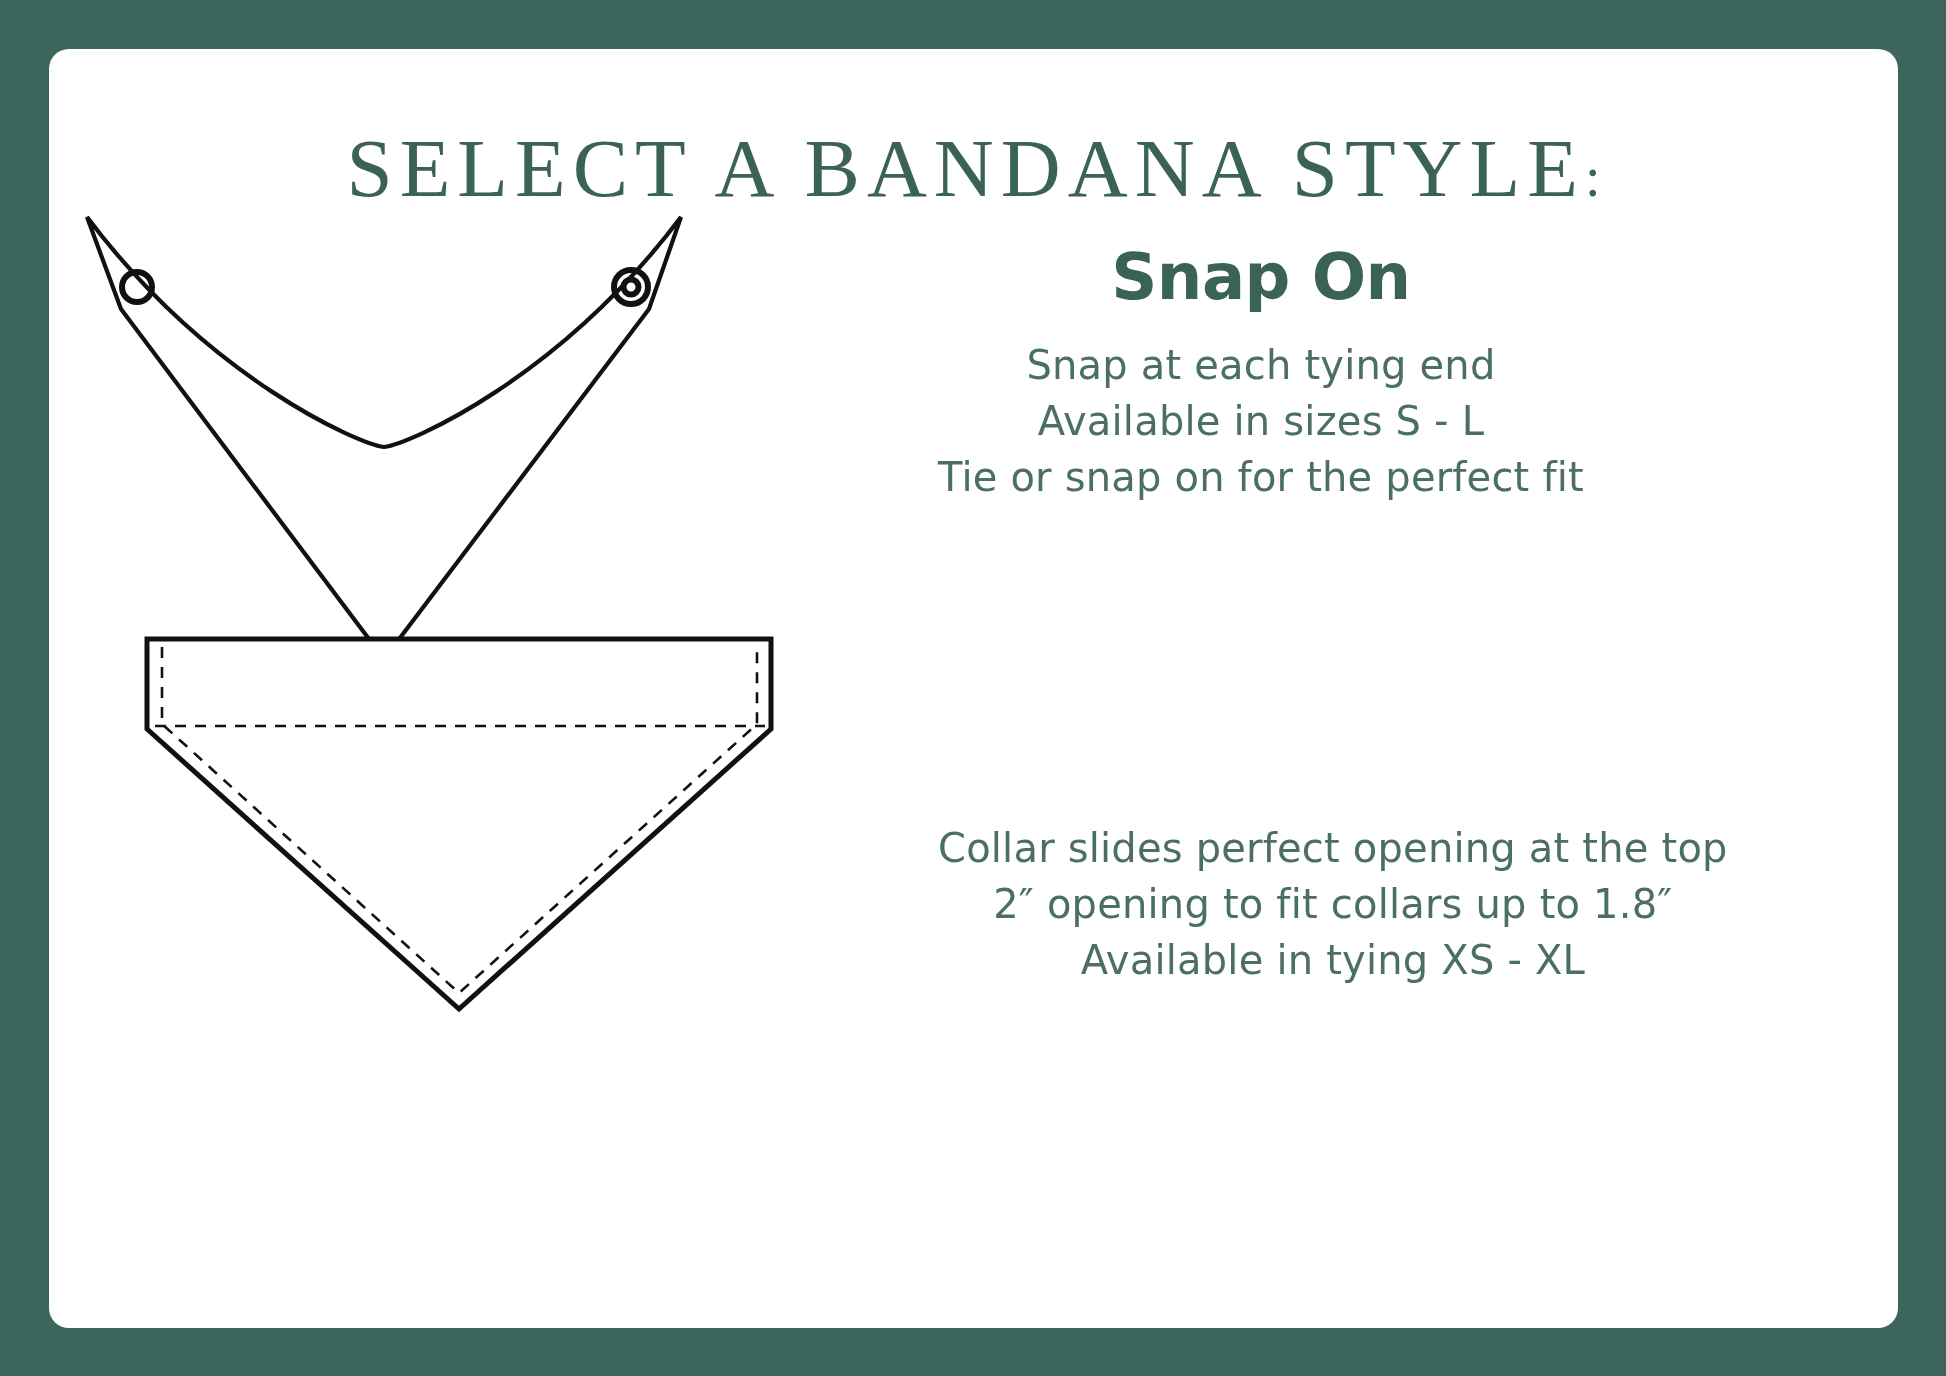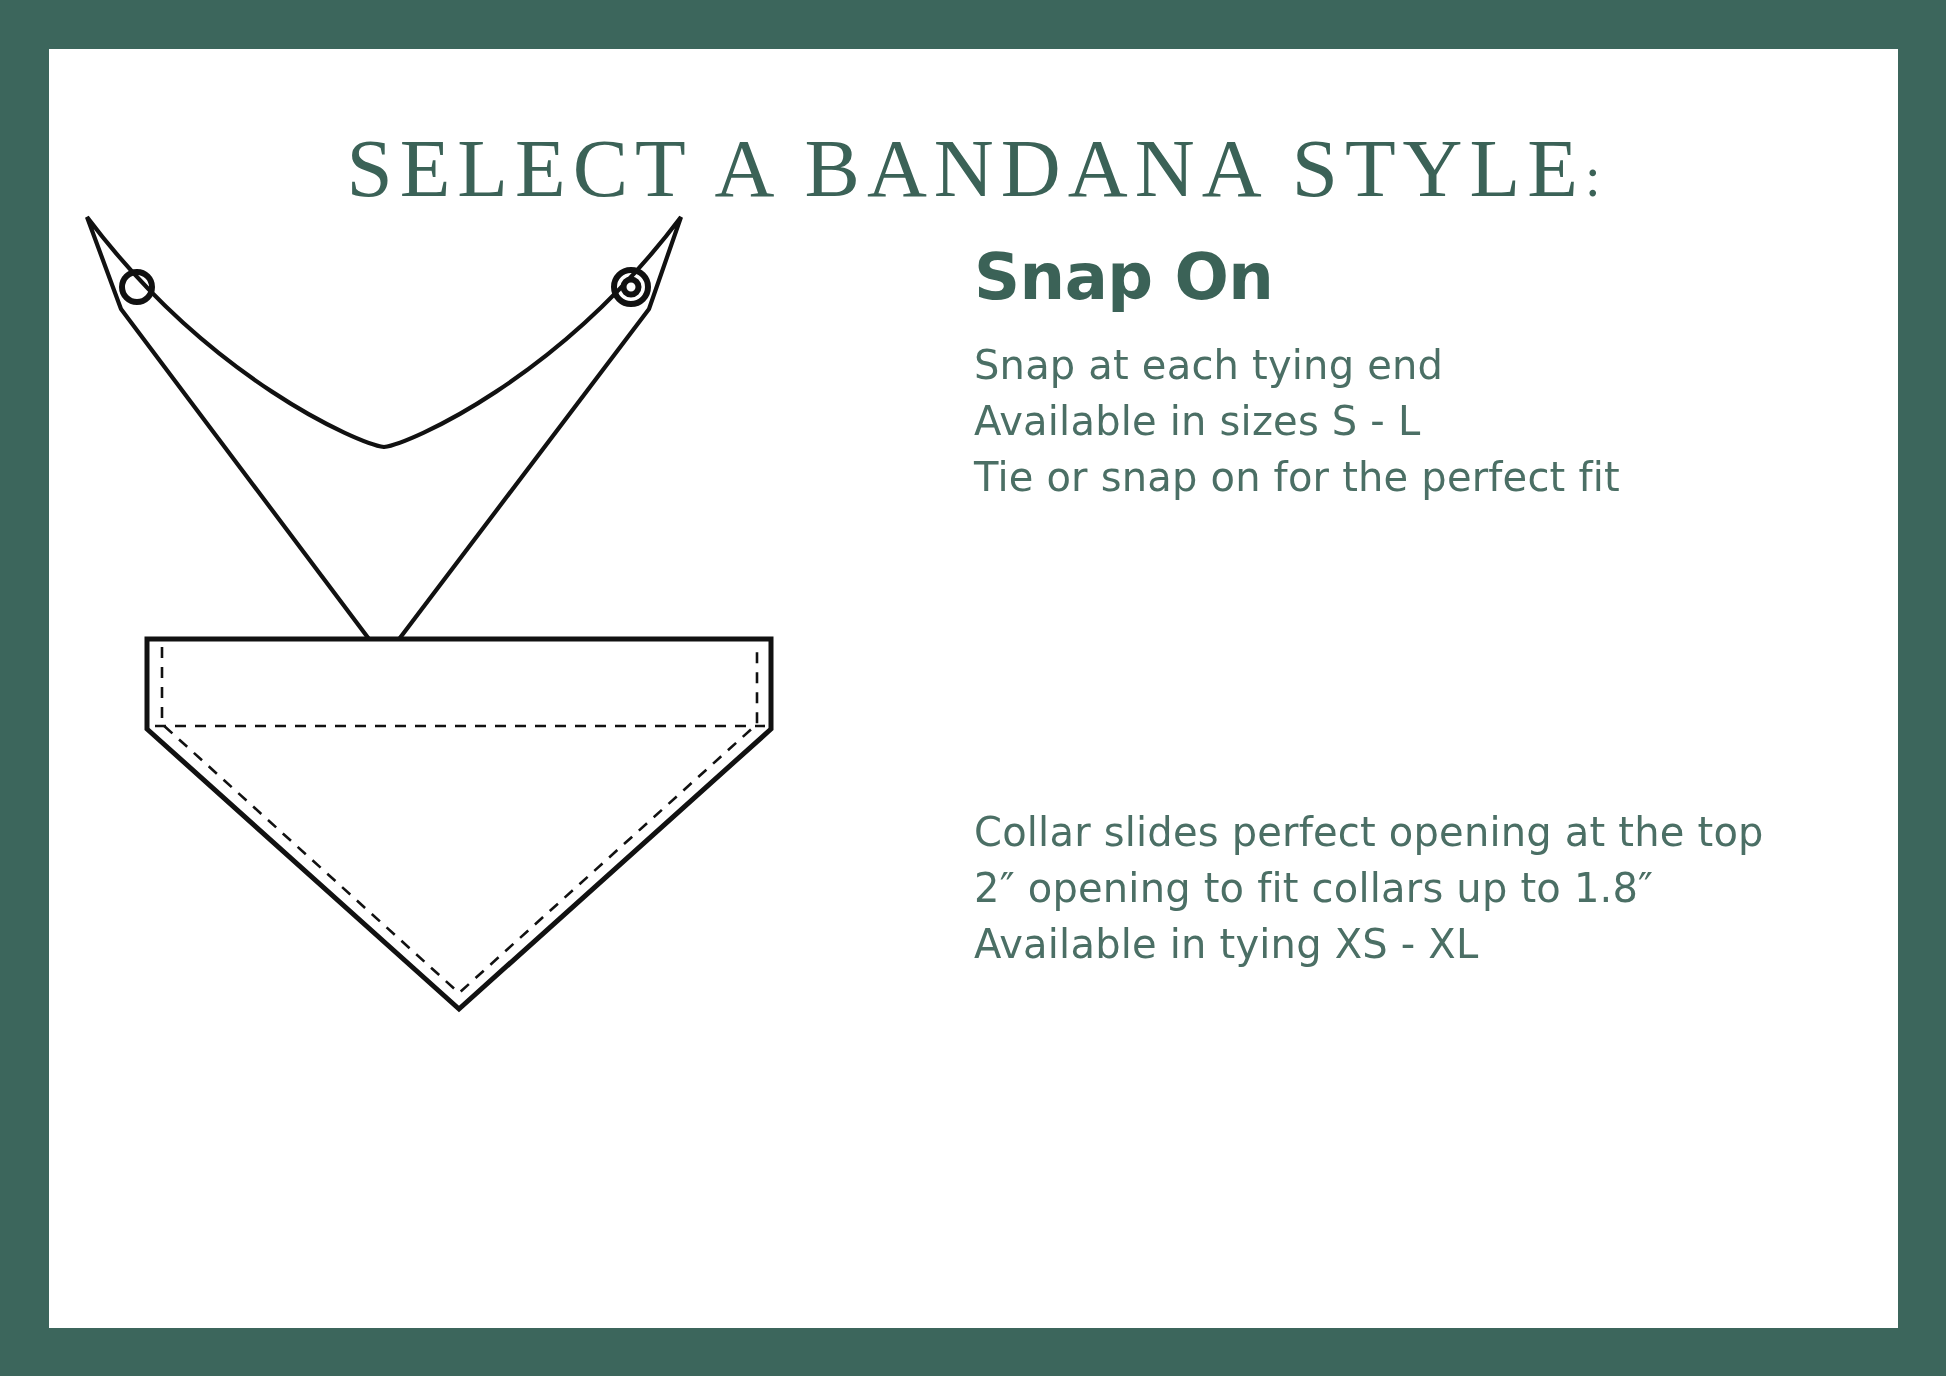--- a/index.html
+++ b/index.html
@@ -18,20 +18,21 @@
     font-family: "Liberation Sans", sans-serif;
   }
   #canvas {
     position: absolute;
     left: 49px;
     top: 49px;
     width: 1849px;
     height: 1279px;
     background: #ffffff;
     overflow: hidden;
+    border-radius: 20px;
   }
 
   
   #title {
     position: absolute;
     left: 0px;
     top: 78px;
     width: 1849px;
     text-align: center;
     font-family: "Liberation Serif", "DejaVu Serif", serif;
@@ -60,36 +61,37 @@
     top: 580px;
     left: 80px;
     width: 660px;
     height: 400px;
   }
   .figure-wrap svg { display: block; width: 100%; height: 100%; overflow: visible; }
 
   
   .text-block {
     position: absolute;
-    left: 925px;
+    left: 873px;
+    text-align: center;
   }
   #block-snap   { top: 195px; }
   #block-collar { top: 755px; }
 
   .style-heading {
     font-family: "DejaVu Sans", sans-serif;
     font-weight: bold;
     font-size: 64px;
     line-height: 1.05;
     letter-spacing: -0.5px;
     color: #3b6257;
     margin: 0 0 26px 0;
     white-space: nowrap;
   }
-  .style-lines { margin: 0; }
+  .style-lines { margin: 16px; }
   .style-line {
     font-family: "DejaVu Sans", sans-serif;
     font-weight: normal;
     font-size: 40px;
     line-height: 1.40;
     letter-spacing: 0.2px;
     color: #4b6f65;
     white-space: nowrap;
     margin: 0;
     padding: 0;

